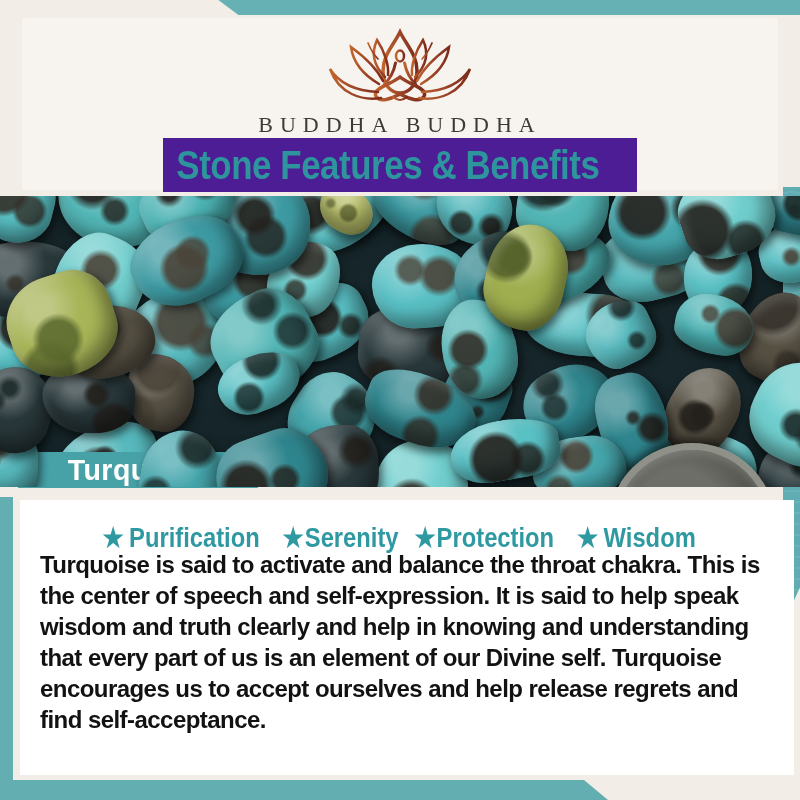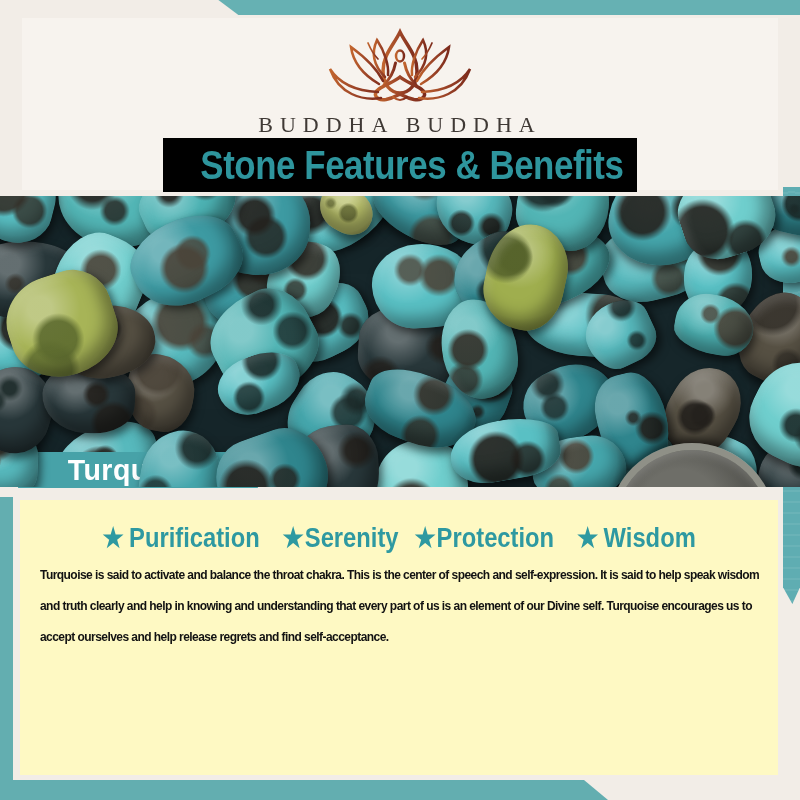--- a/index.html
+++ b/index.html
@@ -9,51 +9,51 @@
   .top-bar{position:absolute;left:0;top:0;width:800px;height:15px;background:#66b1b3;
            clip-path:polygon(27.3% 0,100% 0,100% 100%,29.8% 100%);}
   .bottom-bar{position:absolute;left:0;top:780px;width:800px;height:20px;background:#63aeb0;
            clip-path:polygon(0 0,73% 0,76% 100%,0 100%);}
   .inner-panel{position:absolute;left:22px;top:18px;width:756px;height:172px;background:#f7f3ee;}
   
   .logo-wrap{position:absolute;left:320px;top:25px;width:160px;height:95px;}
   .brand-name{position:absolute;left:0;top:112px;width:800px;text-align:center;
       font-family:"Liberation Serif",serif;font-size:22px;letter-spacing:7px;color:#3f3935;}
   
-  .title-band{position:absolute;left:163px;top:138px;width:474px;height:54px;background:#000000;
-      display:flex;align-items:center;justify-content:flex-start;}
+  .title-band{position:absolute;left:163px;top:138px;width:474px;height:54px;background:#4c1d95;
+      display:flex;align-items:center;justify-content:flex-end;}
   .title-band span{display:inline-block;transform:scaleX(.85);white-space:nowrap;
       font-size:41px;font-weight:bold;color:#2e959d;letter-spacing:-.5px;}
   
   .photo{position:absolute;left:0;top:196px;width:800px;height:291px;background:#16262a;
       overflow:hidden;box-shadow:inset 0 0 70px rgba(0,0,0,.4);}
   .stone{position:absolute;}
   .coin{position:absolute;border-radius:50%;z-index:60;
       background:radial-gradient(circle at 42% 38%,#6e6e68 0 30%,#4f4f4a 62%,#3a3a36 78%,#2e2e2b 100%);
       border:7px solid #8f9087;box-shadow:0 -4px 10px rgba(0,0,0,.5), inset 0 4px 8px rgba(255,255,255,.18);}
   
   .name-ribbon{position:absolute;left:18px;top:452px;width:240px;height:36px;background:#47a2a8;
       clip-path:polygon(2.2% 0,96.5% 0,100% 100%,0 100%);display:flex;align-items:center;justify-content:center;z-index:5;}
   .name-ribbon span{color:#fff;font-size:30px;font-weight:bold;letter-spacing:.5px;
       display:inline-block;transform:scaleX(.95);}
   .left-strip{position:absolute;left:0;top:497px;width:13px;height:303px;background:#63aeb0;}
   .right-band{position:absolute;left:783px;top:187px;width:17px;height:417px;background:#5fadb2;
       clip-path:polygon(0 0,100% 0,100% 96%,55% 100%,0 96%);
       background-image:repeating-radial-gradient(circle at 50% 20%,rgba(255,255,255,.07) 0 2px,transparent 2px 11px);}
   
-  .panel{position:absolute;left:20px;top:500px;width:758px;height:275px;background:#fef9c3;}
+  .panel{position:absolute;left:20px;top:500px;width:758px;height:275px;background:#ffffff;padding-left:16px;}
   .benefits{position:absolute;left:0;top:22px;width:758px;text-align:center;white-space:nowrap;}
   .benefits .scale{display:inline-block;transform:scaleX(.88);}
   .benefit{display:inline-block;color:#2e99a1;font-weight:bold;font-size:27px;}
   .benefit .star{margin-right:6px;}
   .benefit.tight .star{margin-right:1px;}
   .benefit+.benefit{margin-left:26px;}
   .benefit.tight+.benefit.tight{margin-left:18px;}
-  .desc{position:absolute;left:20px;top:60px;width:722px;color:#121212;
-      font-size:12px;font-weight:bold;letter-spacing:-.55px;line-height:31px;}
+  .desc{position:absolute;left:20px;top:49px;width:722px;color:#121212;
+      font-size:24px;font-weight:bold;letter-spacing:-.55px;line-height:31px;}
 </style>
 </head>
 <body>
 
 <div class="card">
 
   <div class="top-bar"></div>
   <div class="inner-panel"></div>
 
   <div class="logo-wrap">

